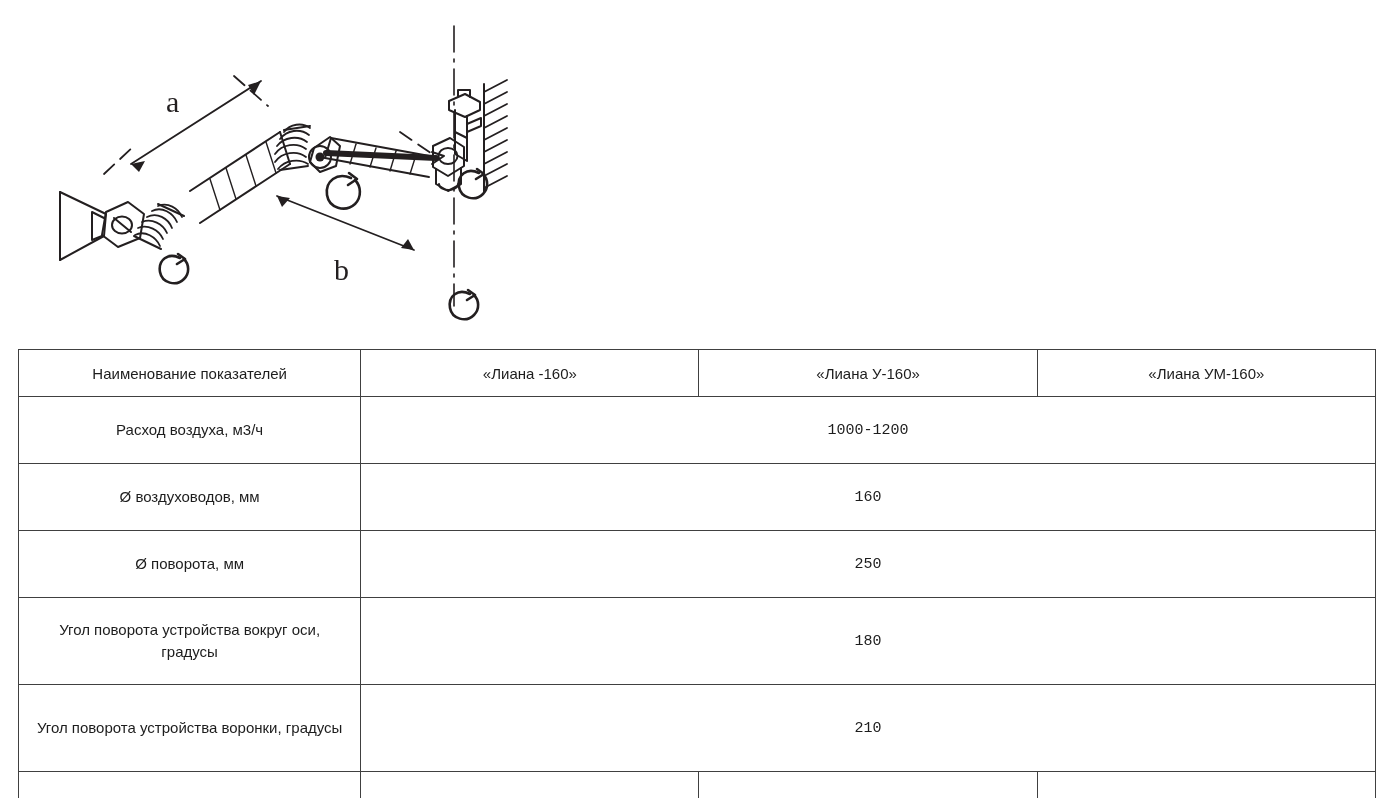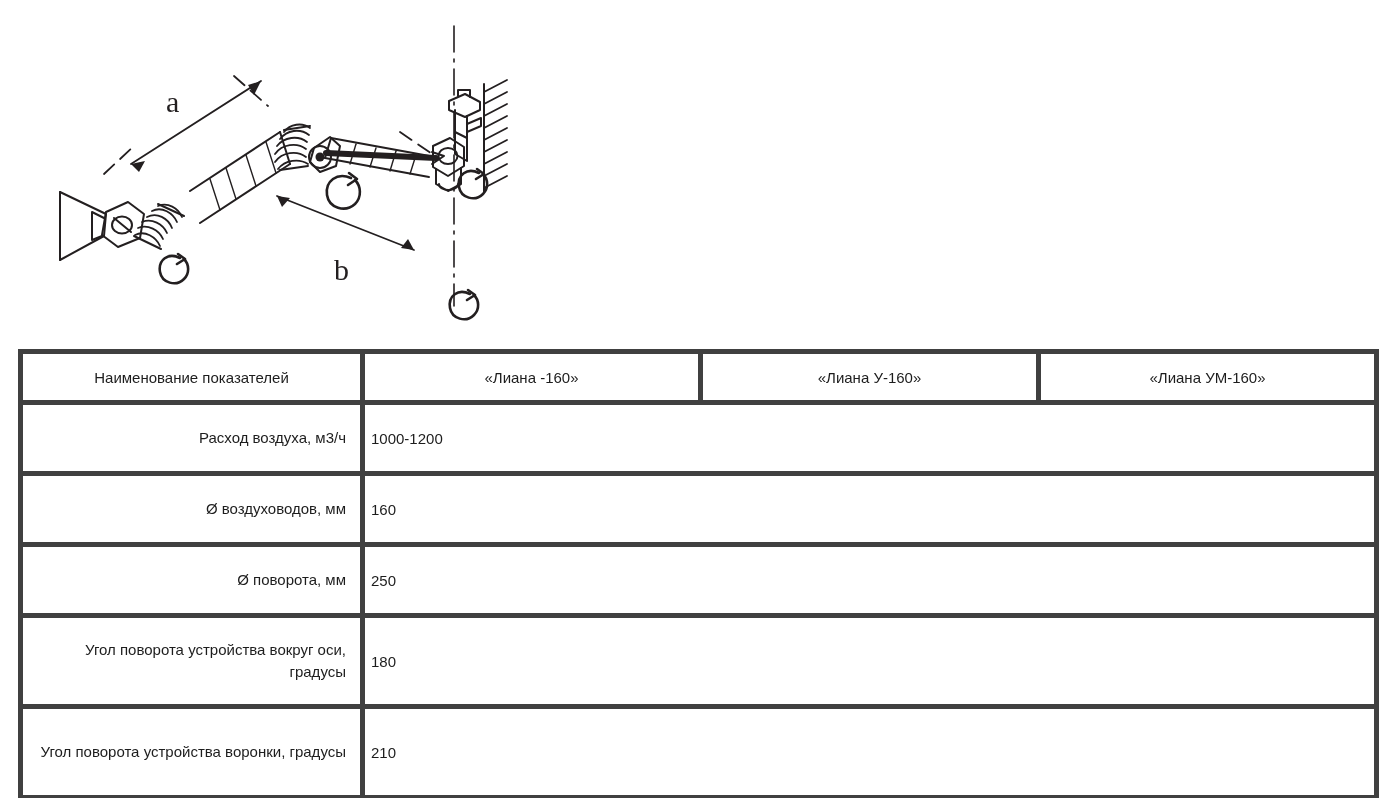--- a/index.html
+++ b/index.html
@@ -38,46 +38,48 @@
     left: 18px;
     top: 349px;
     width: 1358px;
   }
   table.spec {
     border-collapse: collapse;
     width: 1358px;
     table-layout: fixed;
   }
   table.spec td, table.spec th {
-    border: 5px solid #404040;
+    border: 1px solid #404040;
     font-weight: normal;
     font-size: 15px;
     color: #1d1d1d;
     vertical-align: middle;
     margin-left: 36px;
   }
   table.spec th {
     height: 44px;
     text-align: center;
     font-size: 15px;
   }
   .col-name { width: 342px; }
   .col-v    { width: 338px; }
 
   td.rowname {
     padding: 14px 14px;
-    text-align: right;
+    text-align: center;
     line-height: 1.5;
   }
   td.val {
     text-align: center;
     padding: 10px 6px;
   }
   td.span3 {
+    text-align: center;
     padding: 10px 6px;
+    font-family: Liberation Mono, monospace;
   }
   tr.h1 td { height: 38px; }
   tr.h2 td { height: 58px; }
 </style>
 </head>
 <body>
 
 <div class="page">
 
   <div class="illustration">

